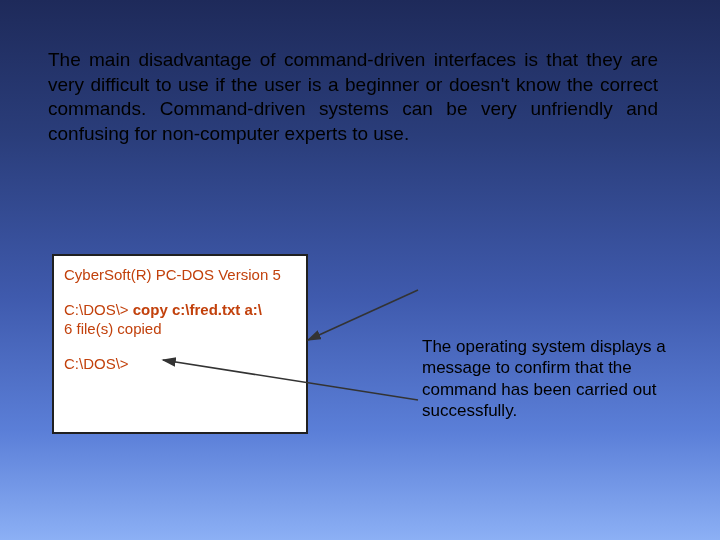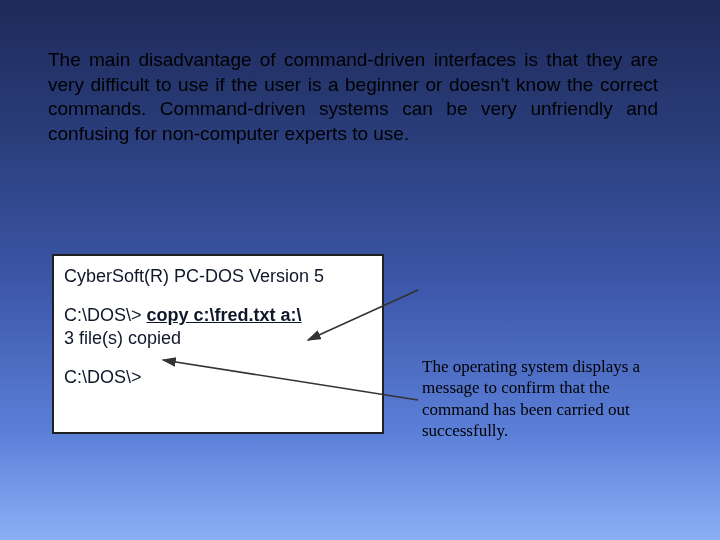--- a/index.html
+++ b/index.html
@@ -7,49 +7,49 @@
     width:720px;height:540px;
     background:linear-gradient(to bottom,#1e2a5a 0%,#2a3d7a 25%,#3f5aad 55%,#5b7fd8 80%,#8cb0f5 100%);
     position:relative;color:#000;box-sizing:border-box;
   }
   .intro{
     position:absolute;left:48px;top:48px;width:610px;
     font-size:19px;line-height:1.3;text-align:justify;
     color:#000;
   }
   .terminal{
-    position:absolute;left:52px;top:254px;width:332px;height:180px;
+    position:absolute;left:52px;top:254px;width:256px;height:180px;
     background:#fff;border:2px solid #202020;box-sizing:border-box;
-    padding:10px 10px;font-family:Arial,sans-serif;font-size:18px;color:#0f172a;
+    padding:10px 10px;font-family:Arial,sans-serif;font-size:15px;color:#c2410c;
   }
   .terminal .line{margin:0 0 2px 0;white-space:nowrap;}
   .terminal .gap{height:16px;}
-  .terminal .bold{font-weight:bold;text-decoration:underline;}
+  .terminal .bold{font-weight:bold;}
   .caption{
     position:absolute;left:422px;width:244px;
     font-size:17px;line-height:1.25;color:#000;
   }
   .cap1{top:262px;}
-  .cap2{top:356px;font-family:Liberation Serif, serif;}
+  .cap2{top:336px;}
   svg.arrows{position:absolute;left:0;top:0;width:720px;height:540px;pointer-events:none;}
 </style>
 </head>
 <body>
 
 <div class="slide">
 
   <div class="intro">The main disadvantage of command-driven interfaces is that they are very difficult to use if the user is a beginner or doesn't know the correct commands. Command-driven systems can be very unfriendly and confusing for non-computer experts to use.</div>
 
   <div class="terminal">
     <div class="line">CyberSoft(R)  PC-DOS Version 5</div>
     <div class="gap"></div>
     <div class="line">
       <span>C:\DOS\&gt; </span><span class="bold">copy c:\fred.txt  a:\</span>
     </div>
-    <div class="line">3 file(s) copied</div>
+    <div class="line">6 file(s) copied</div>
     <div class="gap"></div>
     <div class="line">C:\DOS\&gt;</div>
   </div>
 
   <div class="caption cap2">The operating system displays a message to confirm that the command has been carried out successfully.</div>
 
   <svg class="arrows">
     <defs>
       <marker id="ah" markerWidth="10" markerHeight="10" refX="8" refY="3" orient="auto">
         <path d="M0,0 L9,3 L0,6 Z" fill="#333"></path>

